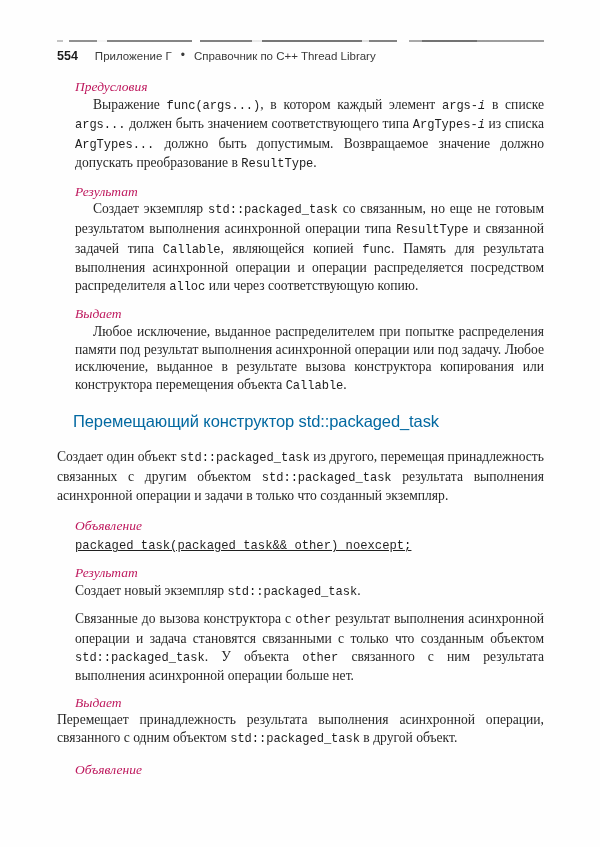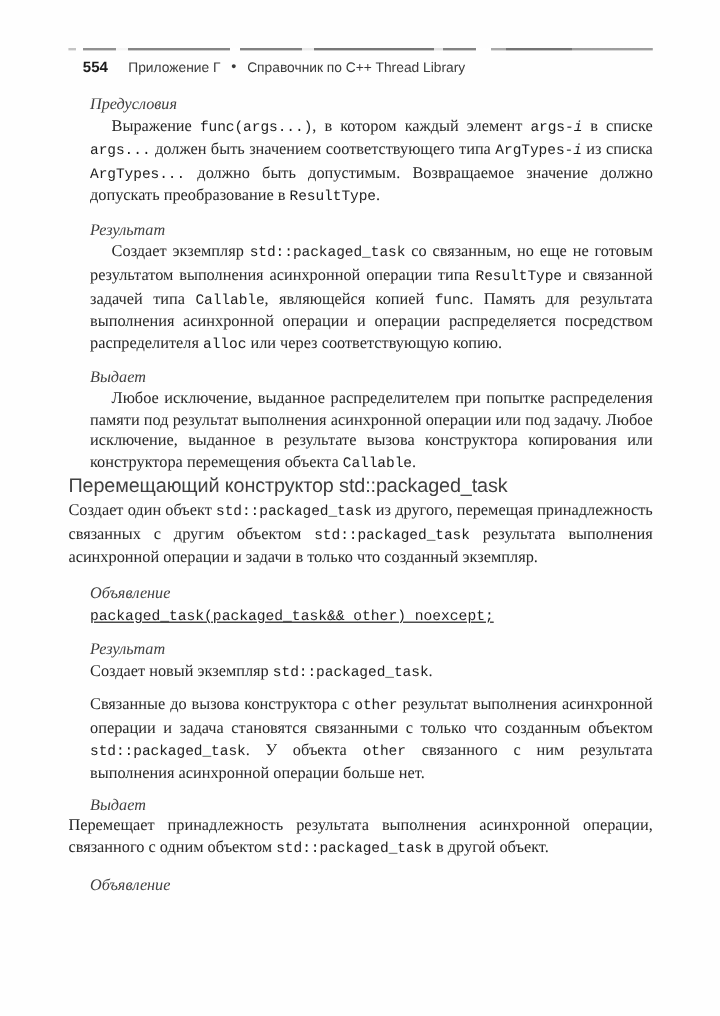--- a/index.html
+++ b/index.html
@@ -54,21 +54,20 @@
 
   .running-head {
     position: absolute;
     left: 57px;
     top: 49px;
     width: 490px;
     font-family: "Liberation Sans", "DejaVu Sans", sans-serif;
     font-size: 11.5px;
     color: #3a3a3a;
     white-space: nowrap;
-    margin-left: 12px;
   }
   .running-head .folio {
     font-weight: bold;
     font-size: 12.5px;
     color: #1c1c1c;
     margin-right: 17px;
   }
   .running-head .sep {
     display: inline-block;
     margin: 0 9px;
@@ -87,31 +86,31 @@
 
   
   .inset {
     margin-left: 18px;
   }
 
   h2.section {
     font-family: "Liberation Sans", "DejaVu Sans", sans-serif;
     font-size: 16.5px;
     font-weight: normal;
-    color: #404040;
-    margin: 0;
+    color: #0369a1;
+    margin: 16px;
     padding: 0;
     letter-spacing: -.1px;
     line-height: 1.25;
   }
 
   .label {
     font-style: italic;
     font-size: 13.5px;
-    color: #404040;
+    color: #be185d;
     line-height: 1.3;
     margin: 0;
     padding: 0;
   }
 
   p.body {
     font-size: 13.6px;
     line-height: 17.6px;
     margin: 0;
     padding: 0;

